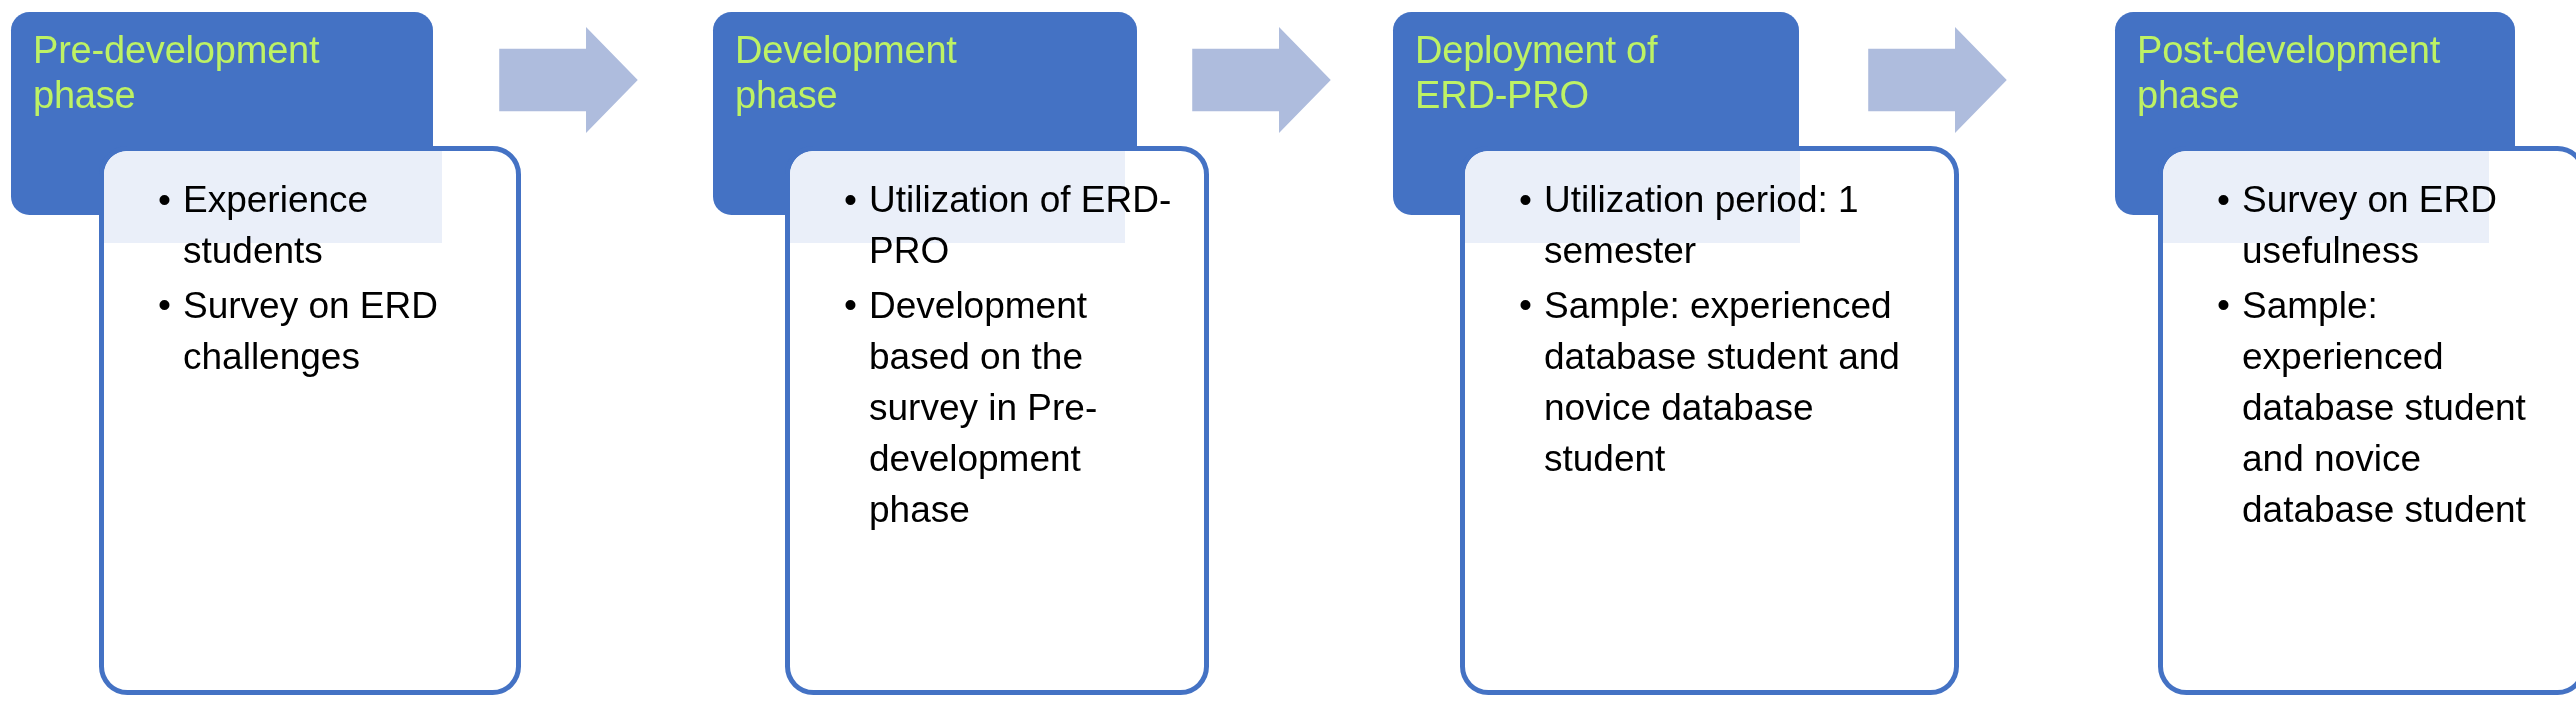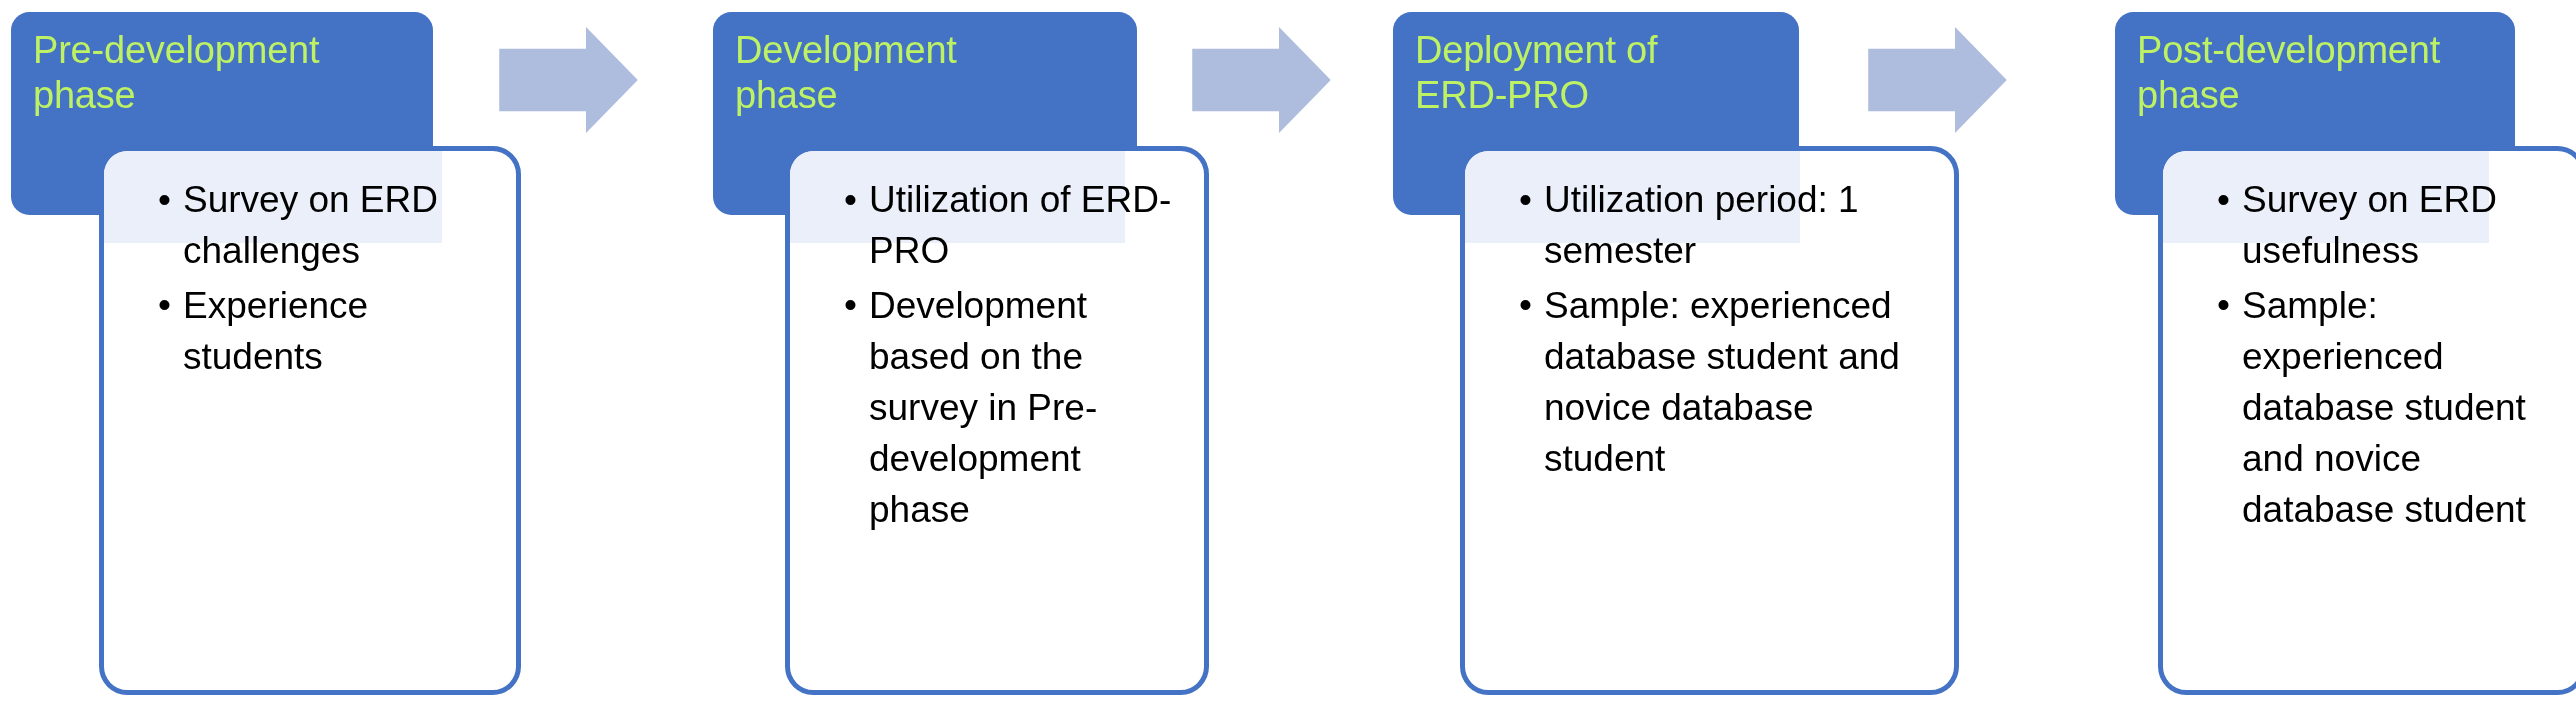--- a/index.html
+++ b/index.html
@@ -105,22 +105,22 @@
 <div id="stage">
 
   <div class="phase-group" style="left:0px; width:535px;">
     <div class="phase-header" style="left:11px; top:11.7px; width:422px; height:203px;">
       <div class="phase-header-title">Pre-development
 phase</div>
     </div>
     <div class="phase-body" style="left:99px; top:146px; width:422px; height:549px;">
       <div class="phase-body-tint" style="width:338px;"></div>
       <ul class="phase-bullets">
+        <li>Experience students</li>
         <li>Survey on ERD challenges</li>
-        <li>Experience students</li>
       </ul>
     </div>
   </div>
 
   <div class="flow-arrow" style="left:499px; top:27px; width:139px; height:106px;">
     <svg width="139" height="106" viewBox="0 0 166 127" xmlns="http://www.w3.org/2000/svg">
       <polygon points="0,26 104,26 104,0 166,63.5 104,127 104,101 0,101" fill="#AEBCDD"></polygon>
     </svg>
   </div>
 

